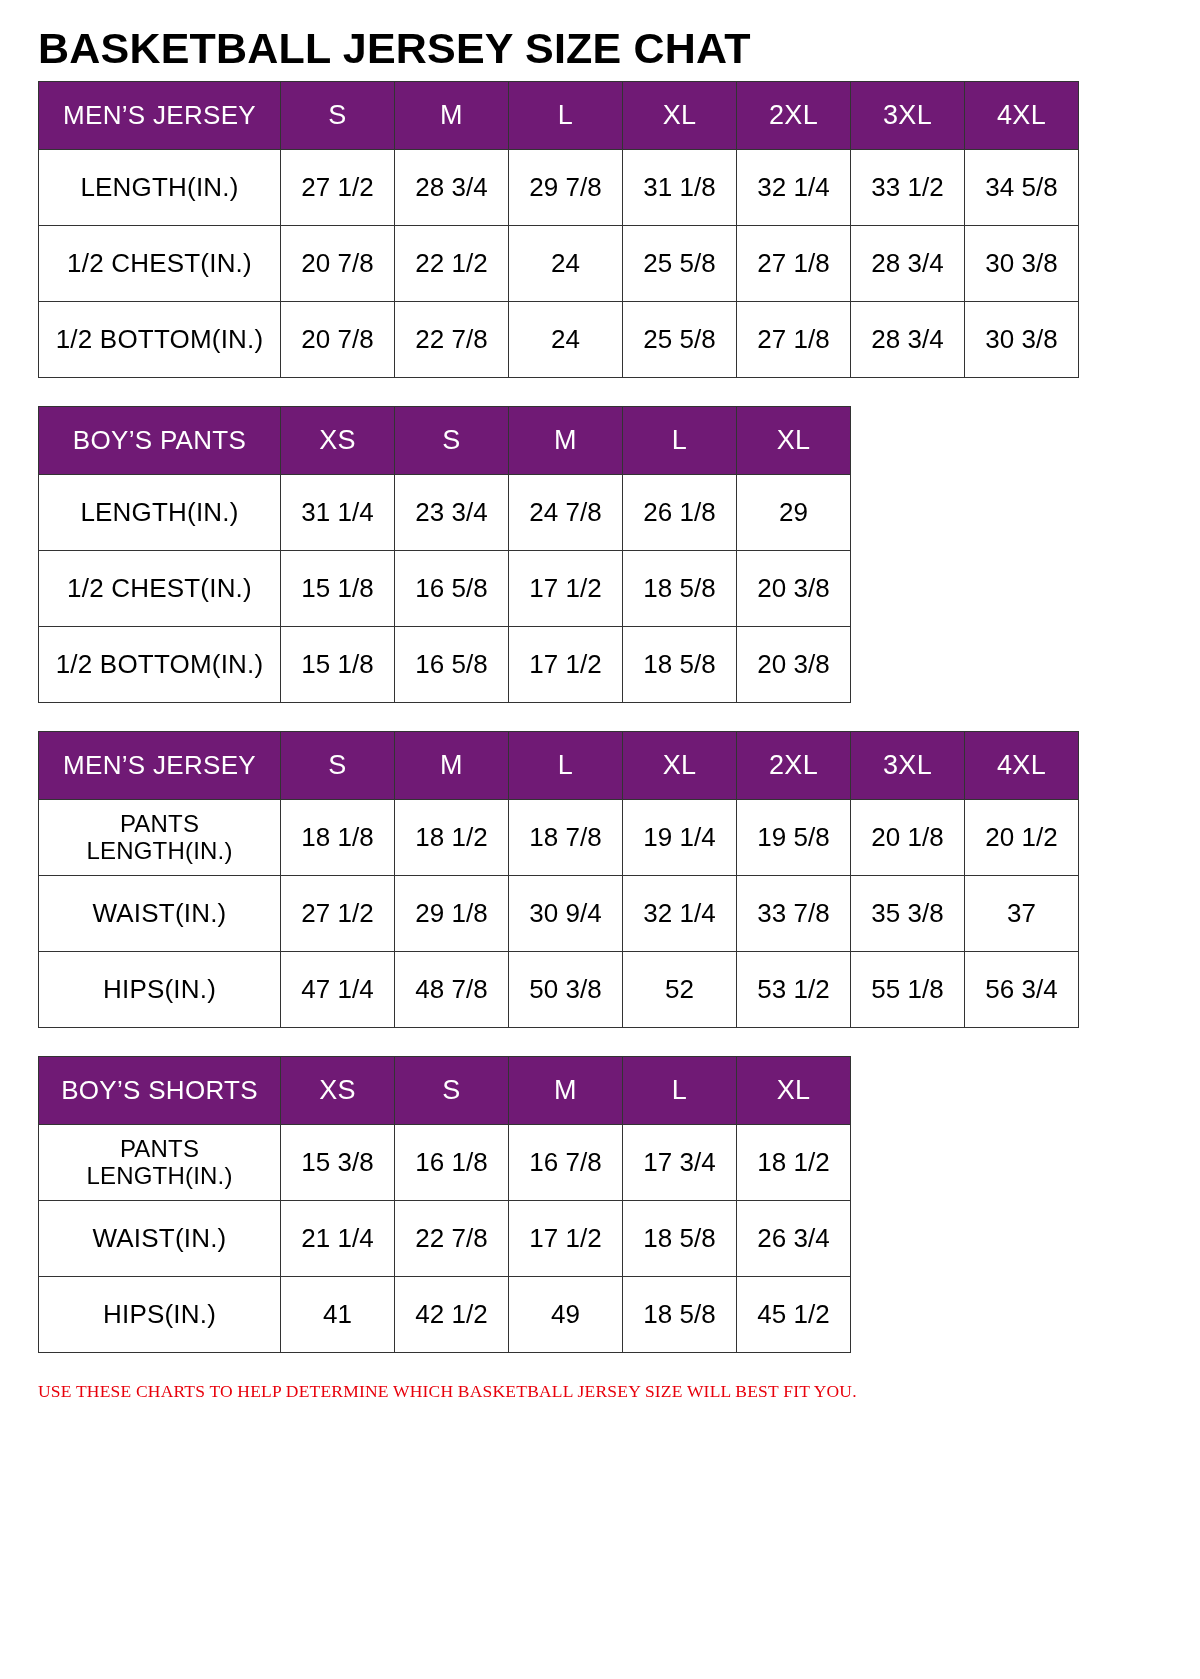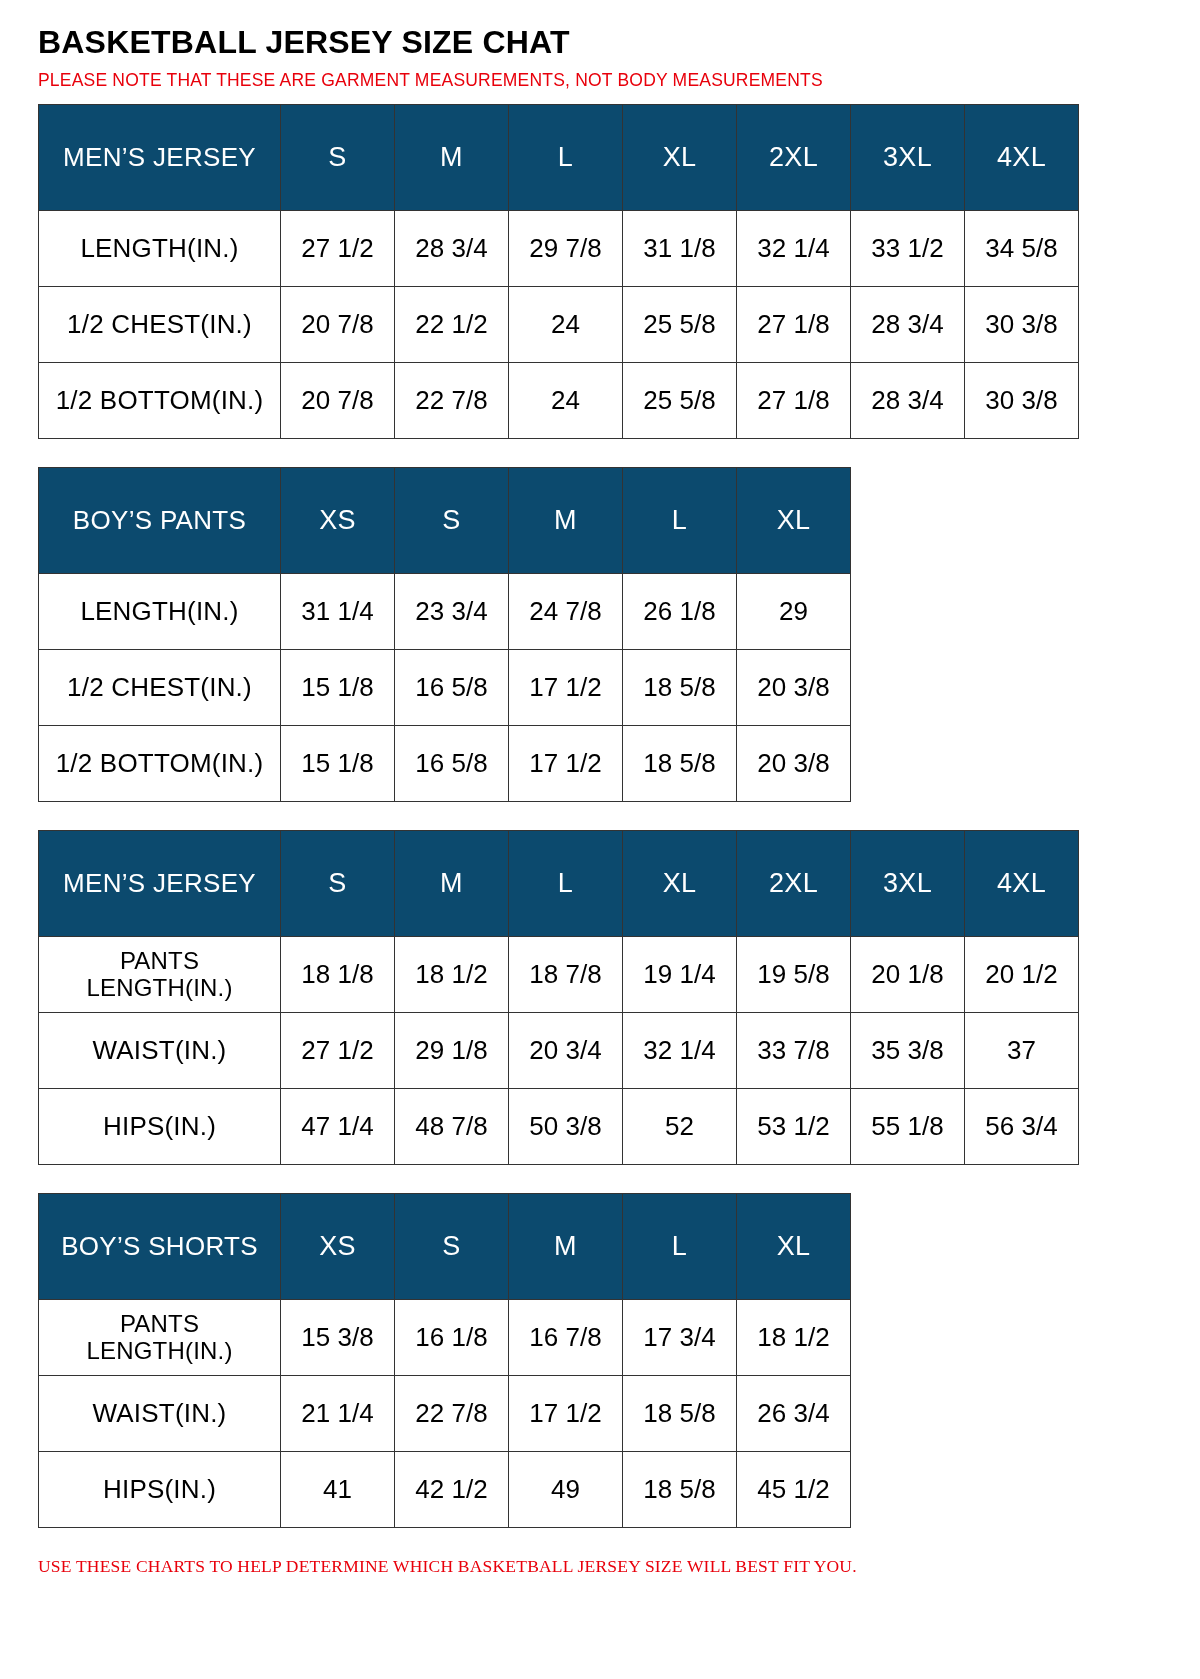--- a/index.html
+++ b/index.html
@@ -15,21 +15,21 @@
     overflow: hidden;
   }
   .page {
     position: relative;
     width: 1200px;
     height: 1679px;
     box-sizing: border-box;
     padding: 18px 28px 0 28px;
   }
   .title {
-    font-size: 32px;
+    font-size: 43px;
     font-weight: bold;
     letter-spacing: 0.2px;
     line-height: 1.15;
     margin: 6px 0 8px 10px;
     white-space: nowrap;
   }
   .note {
     color: #e8000b;
     font-size: 17.5px;
     letter-spacing: 0.2px;
@@ -46,24 +46,24 @@
     border: 1.5px solid #333333;
     text-align: center;
     vertical-align: middle;
     font-weight: normal;
     font-size: 26px;
     padding: 0;
     height: 76px;
     box-sizing: border-box;
   }
   table.size thead td {
-    background: #0c4a6e;
+    background: #701a75;
     color: #ffffff;
     font-size: 27px;
-    height: 106px;
+    height: 68px;
     letter-spacing: 0.3px;
   }
   table.size thead td.rowhead {
     font-size: 26px;
   }
   td.rowhead {
     font-size: 26px;
     letter-spacing: 0.2px;
   }
   td.rowhead.two-line {
@@ -82,21 +82,20 @@
   .w-col7 { width: 114px; }
   .w-col5 { width: 114px; }
 </style>
 </head>
 <body>
 
 <div class="page">
 
   <div class="title">BASKETBALL JERSEY SIZE CHAT</div>
 
-  <div class="note">PLEASE NOTE THAT THESE ARE GARMENT MEASUREMENTS, NOT BODY MEASUREMENTS</div>
 
   <table class="size">
     <colgroup>
       <col class="w-head">
         <col class="w-col7">
         <col class="w-col7">
         <col class="w-col7">
       <col class="w-col7">
         <col class="w-col7">
         <col class="w-col7">
@@ -227,21 +226,21 @@
         <td>18  7/8</td>
         <td>19  1/4</td>
         <td>19  5/8</td>
         <td>20  1/8</td>
         <td>20  1/2</td>
       </tr>
       <tr>
         <td class="rowhead">WAIST(IN.)</td>
         <td>27  1/2</td>
         <td>29  1/8</td>
-        <td>20  3/4</td>
+        <td>30  9/4</td>
         <td>32  1/4</td>
         <td>33  7/8</td>
         <td>35  3/8</td>
         <td>37</td>
       </tr>
       <tr>
         <td class="rowhead">HIPS(IN.)</td>
         <td>47  1/4</td>
         <td>48  7/8</td>
         <td>50  3/8</td>

